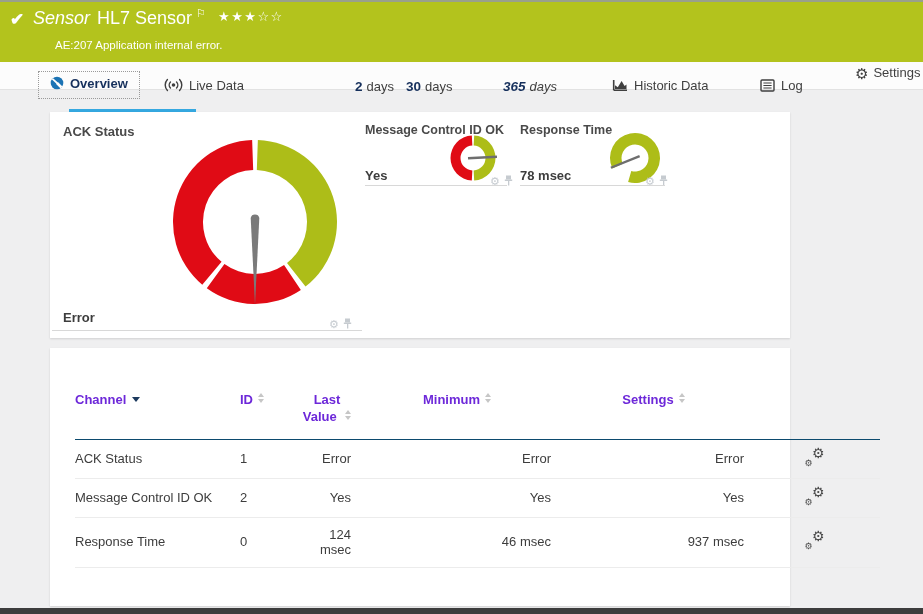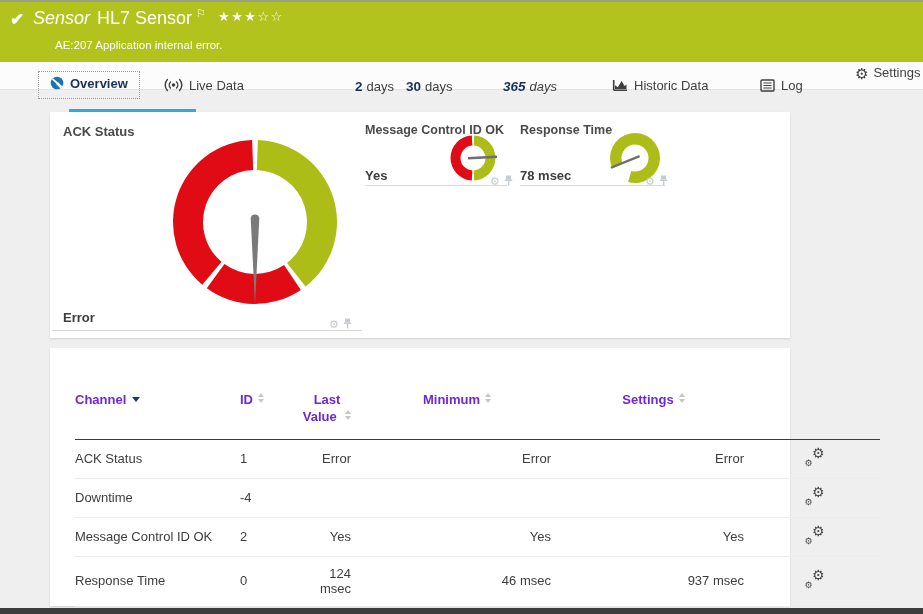--- a/index.html
+++ b/index.html
@@ -220,28 +220,20 @@
       <tbody id="chan-body">
           <tr>
             <td class="c-chan">ACK Status</td>
             <td class="c-id">1</td>
             <td class="c-last">Error</td>
             <td class="c-min">Error</td>
             <td class="c-max">Error</td>
             <td class="c-gear"><span class="gears"><span class="g1">⚙</span><span class="g2">⚙</span></span></td>
           </tr>
           <tr>
-            <td class="c-chan">Downtime</td>
-            <td class="c-id">-4</td>
-            <td class="c-last"></td>
-            <td class="c-min"></td>
-            <td class="c-max"></td>
-            <td class="c-gear"><span class="gears"><span class="g1">⚙</span><span class="g2">⚙</span></span></td>
-          </tr>
-          <tr>
             <td class="c-chan">Message Control ID OK</td>
             <td class="c-id">2</td>
             <td class="c-last">Yes</td>
             <td class="c-min">Yes</td>
             <td class="c-max">Yes</td>
             <td class="c-gear"><span class="gears"><span class="g1">⚙</span><span class="g2">⚙</span></span></td>
           </tr>
           <tr>
             <td class="c-chan">Response Time</td>
             <td class="c-id">0</td>

